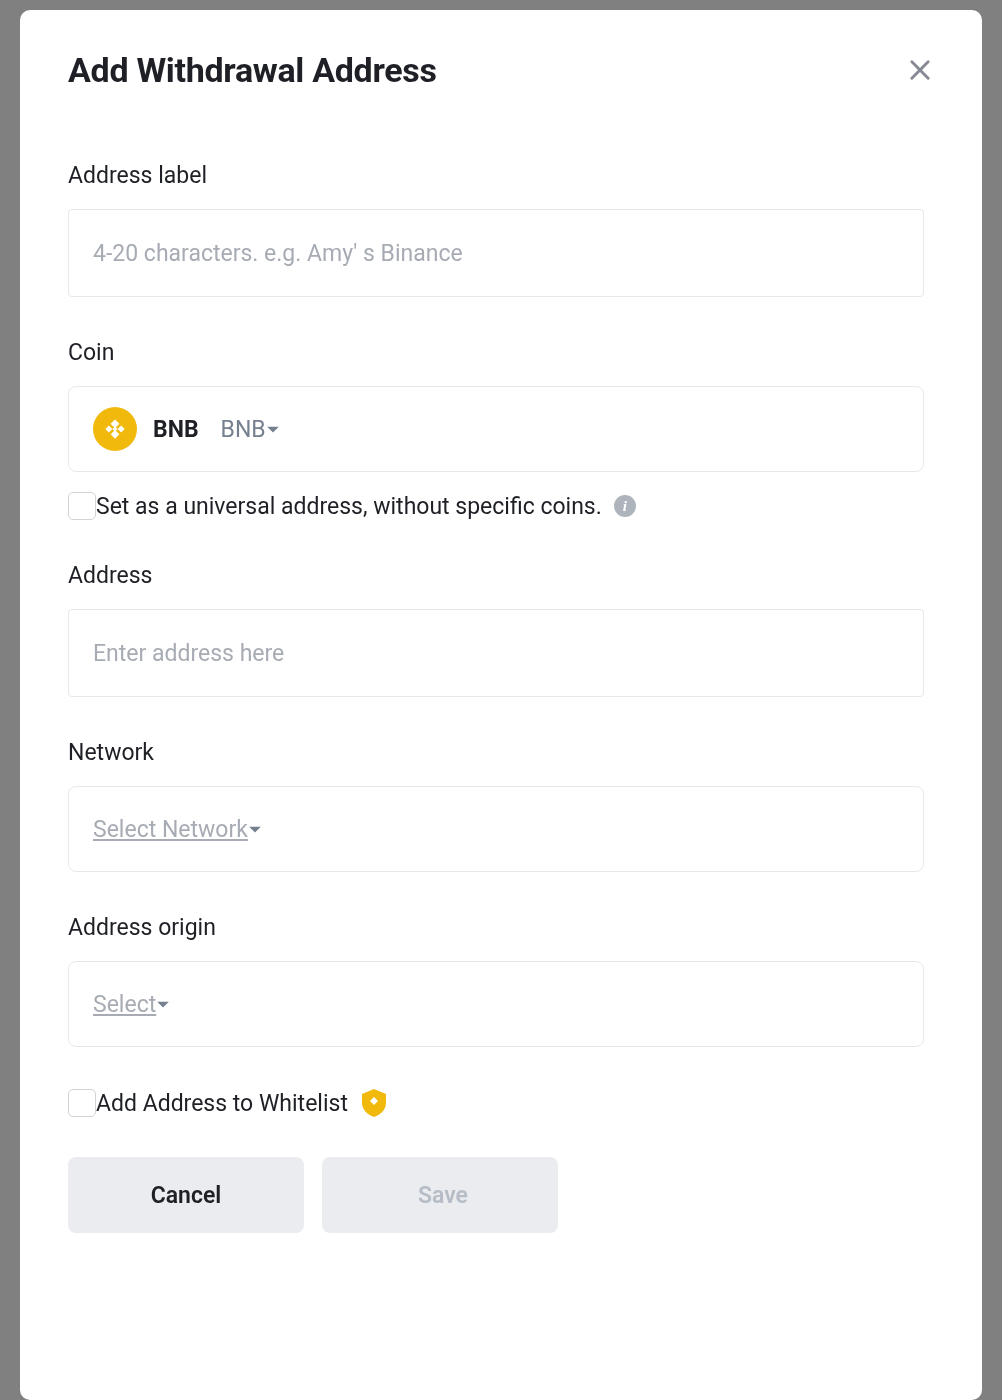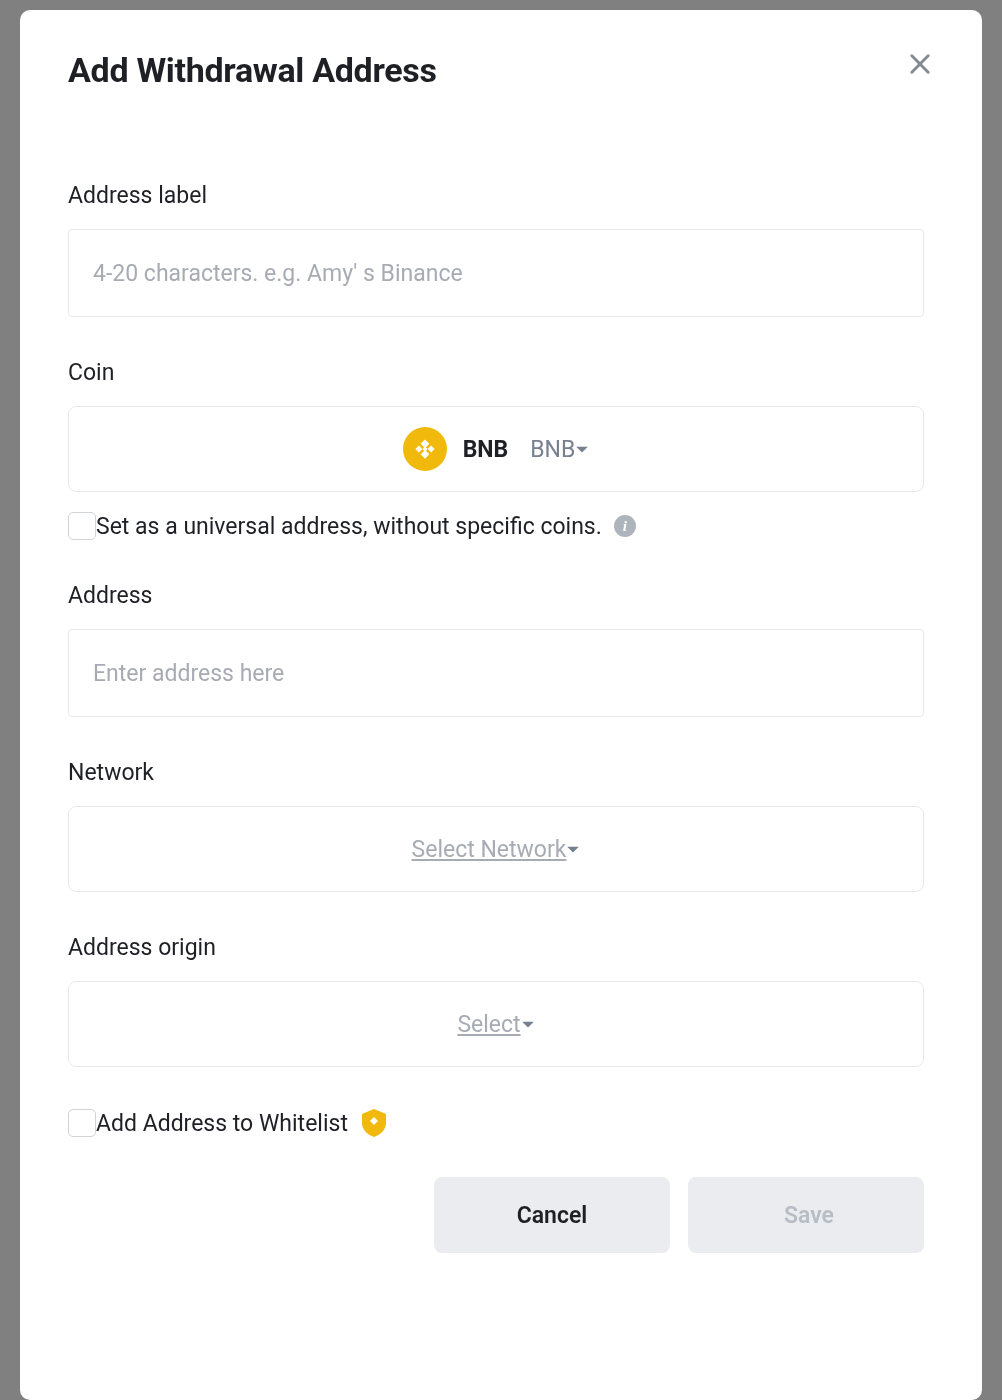--- a/index.html
+++ b/index.html
@@ -22,22 +22,22 @@
       border-radius: 10px;
       width: 100%;
       height: 100%;
       padding: 40px 48px 40px 48px;
       position: relative;
     }
     
     .modal-header {
       display: flex;
       justify-content: space-between;
-      align-items: flex-start;
-      margin-bottom: 80px;
+      align-items: center;
+      margin-bottom: 60px;
     }
     
     .modal-title {
       font-size: 34px;
       font-weight: 700;
       color: #1e2026;
       letter-spacing: -0.3px;
     }
     
     .close-btn {
@@ -99,21 +99,21 @@
     }
     
     .select-box {
       width: 100%;
       height: 86px;
       border: 1px solid #e6e8ea;
       border-radius: 8px;
       padding: 0 24px;
       display: flex;
       align-items: center;
-      justify-content: center;
+      justify-content: flex-start;
       cursor: pointer;
       position: relative;
     }
     
     .select-content {
       display: flex;
       align-items: center;
       gap: 16px;
     }
     
@@ -204,21 +204,21 @@
       margin-left: 14px;
     }
     
     .whitelist-row {
       margin-top: 8px;
       margin-bottom: 40px;
     }
     
     .button-row {
       display: flex;
-      justify-content: flex-end;
+      justify-content: flex-start;
       gap: 18px;
     }
     
     .btn {
       width: 236px;
       height: 76px;
       border: none;
       border-radius: 8px;
       font-size: 23px;
       font-weight: 600;

